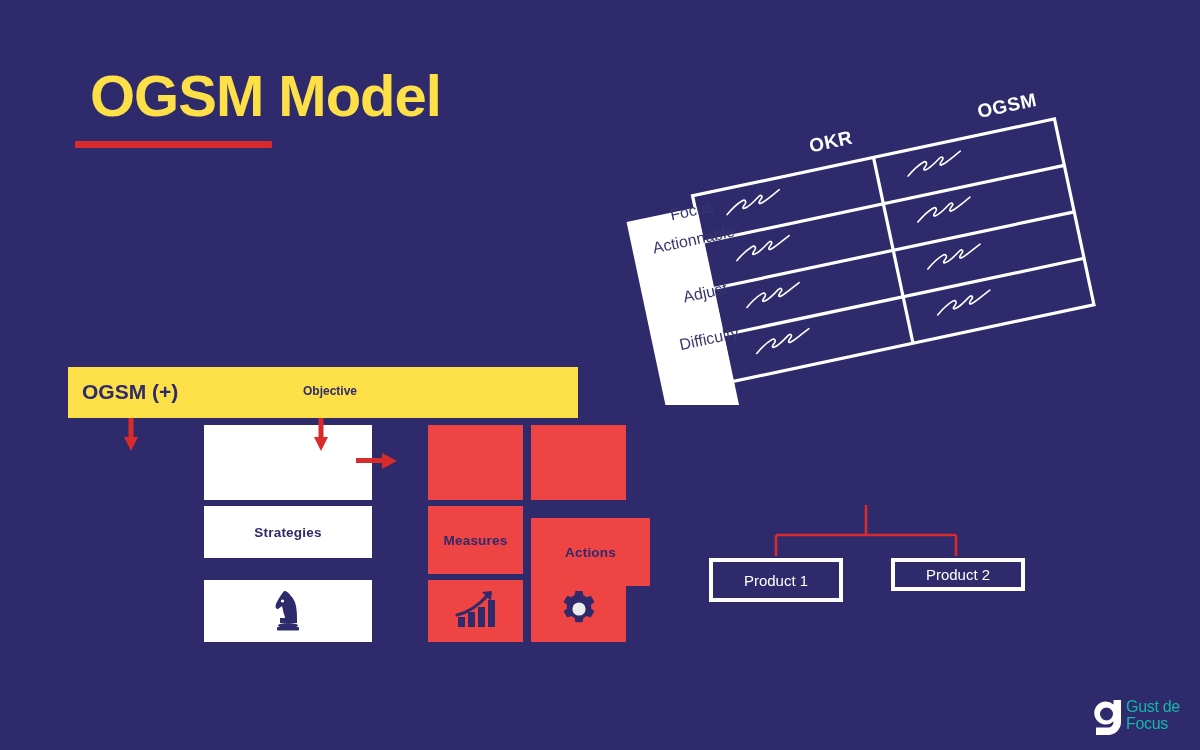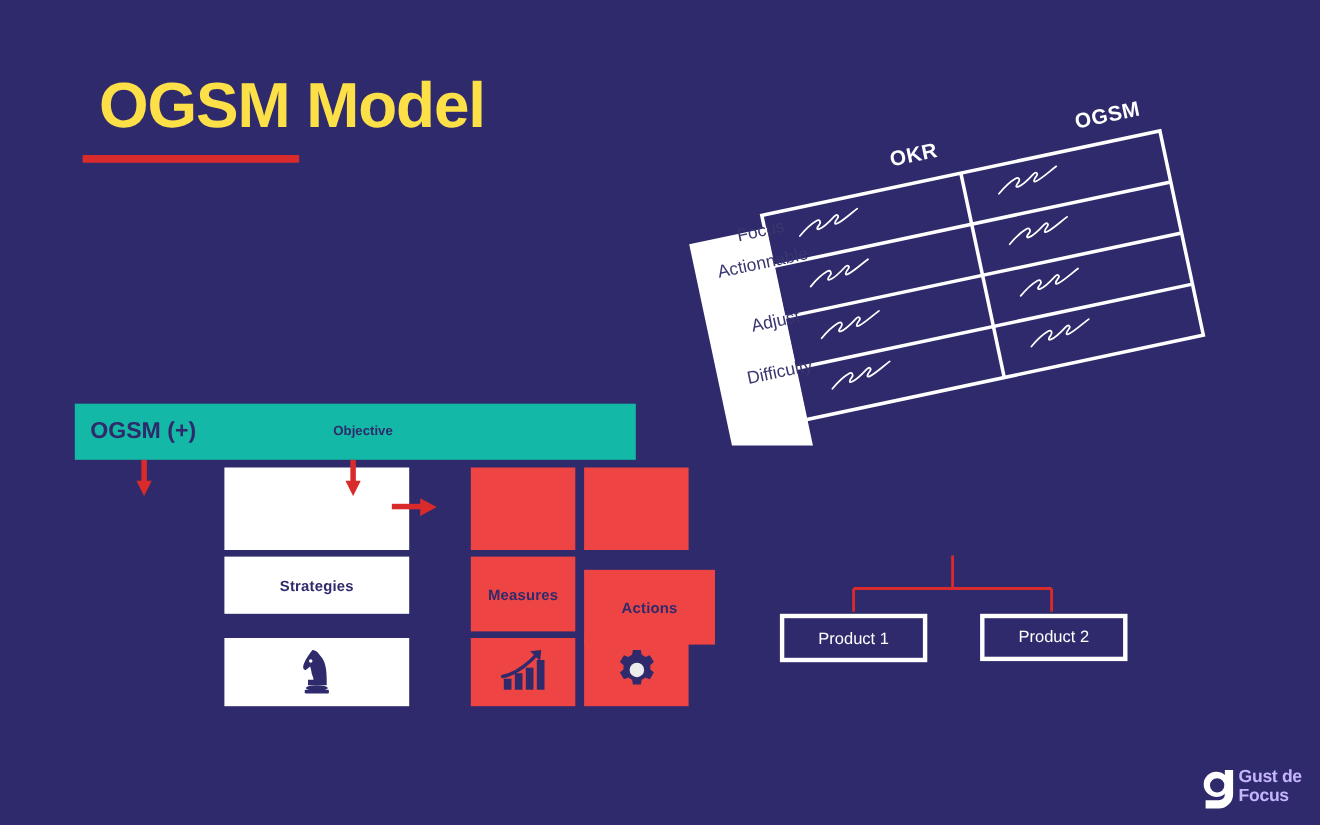--- a/index.html
+++ b/index.html
@@ -21,21 +21,21 @@
     width: 197px; height: 7px; background: #d92b2b; border-radius: 1px;
   }
 
   
   #ogsm-table {
     position: absolute; left: 68px; top: 367px;
     width: 510px; height: 275px;
   }
   #ogsm-header-row {
     position: absolute; left: 0; top: 0; width: 510px; height: 51px;
-    background: #14b8a6;
+    background: #fde047;
   }
   #ogsm-header-title {
     position: absolute; left: 14px; top: 13px;
     font-size: 21px; font-weight: bold; color: #2e2a6b;
   }
   #ogsm-header-objective {
     position: absolute; left: 235px; top: 17px;
     font-size: 12px; font-weight: bold; color: #2e2a6b;
   }
 
@@ -94,28 +94,28 @@
     color: #ffffff;
   }
   #tree-root {
     left: 86px; top: 20px; width: 180px; height: 53px;
     font-size: 19px; font-weight: bold;
   }
   #tree-child-1 {
     left: 19px; top: 128px; width: 134px; height: 44px; font-size: 15px;
   }
   #tree-child-2 {
-    left: 201px; top: 128px; width: 134px; height: 43px; font-size: 15px;
+    left: 201px; top: 128px; width: 134px; height: 33px; font-size: 15px;
   }
 
   
   #logo { position: absolute; left: 1092px; top: 697px; width: 95px; height: 44px; }
   #logo-text {
     position: absolute; left: 34px; top: 1px;
-    font-size: 16px; font-weight: bold; color: #c4b5fd;
+    font-size: 16px; font-weight: normal; color: #14b8a6;
     line-height: 17px; letter-spacing: -0.3px;
   }
 </style>
 </head>
 <body>
 
 <div id="page-title">OGSM Model</div>
 <div id="title-underline"></div>
 
 <div id="ogsm-table">

